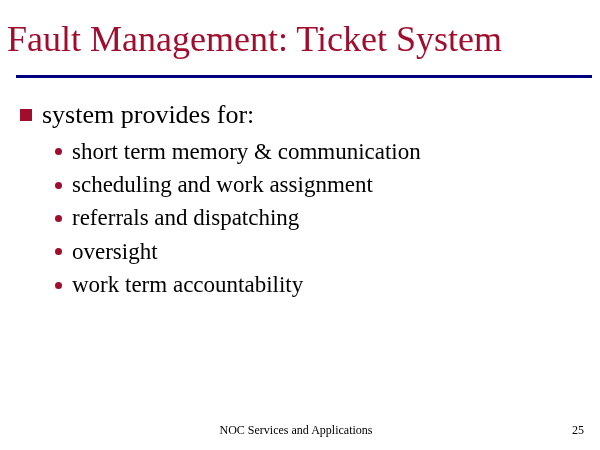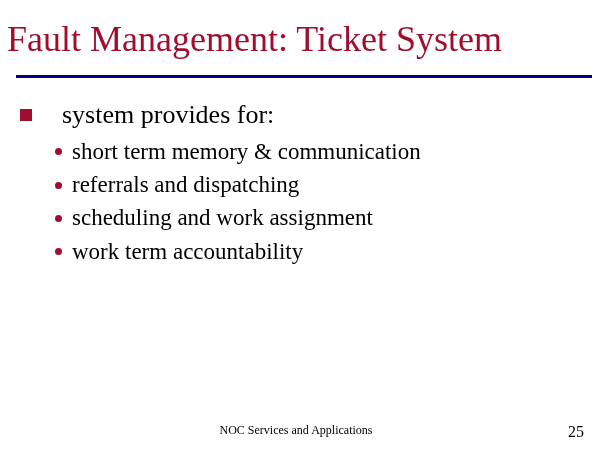--- a/index.html
+++ b/index.html
@@ -44,21 +44,20 @@
     width: 12px;
     height: 12px;
     background: var(--accent, #A10D2D);
     margin-right: 10px;
     flex: none;
   }
   .l1-text {
     font-size: 26px;
     color: var(--ink, #000000);
     white-space: nowrap;
-    margin-left: 20px;
   }
   .sub-list {
     position: absolute;
     left: 55px;
     top: 135px;
   }
   .sub-row {
     display: flex;
     align-items: center;
     height: 33.4px;
@@ -82,21 +81,21 @@
     top: 423px;
     width: 100%;
     text-align: center;
     font-size: 12px;
     color: var(--ink, #000000);
   }
   .page-num {
     position: absolute;
     right: 8px;
     top: 423px;
-    font-size: 16px;
+    font-size: 12px;
     color: var(--ink, #000000);
   }
 </style>
 </head>
 <body>
 
 <div class="slide">
 
   <div class="title">Fault Management: Ticket System</div>
 
@@ -107,25 +106,29 @@
     <span class="l1-text">system provides for:</span>
   </div>
 
   <div class="sub-list">
     <div class="sub-row">
       <span class="dot"></span>
       <span class="sub-text">short term memory &amp; communication</span>
     </div>
     <div class="sub-row">
       <span class="dot"></span>
+      <span class="sub-text">scheduling and work assignment</span>
+    </div>
+    <div class="sub-row">
+      <span class="dot"></span>
       <span class="sub-text">referrals and dispatching</span>
     </div>
     <div class="sub-row">
       <span class="dot"></span>
-      <span class="sub-text">scheduling and work assignment</span>
+      <span class="sub-text">oversight</span>
     </div>
     <div class="sub-row">
       <span class="dot"></span>
       <span class="sub-text">work term accountability</span>
     </div>
   </div>
 
   <div class="footer-center">NOC Services and Applications</div>
 
   <div class="page-num">25</div>

